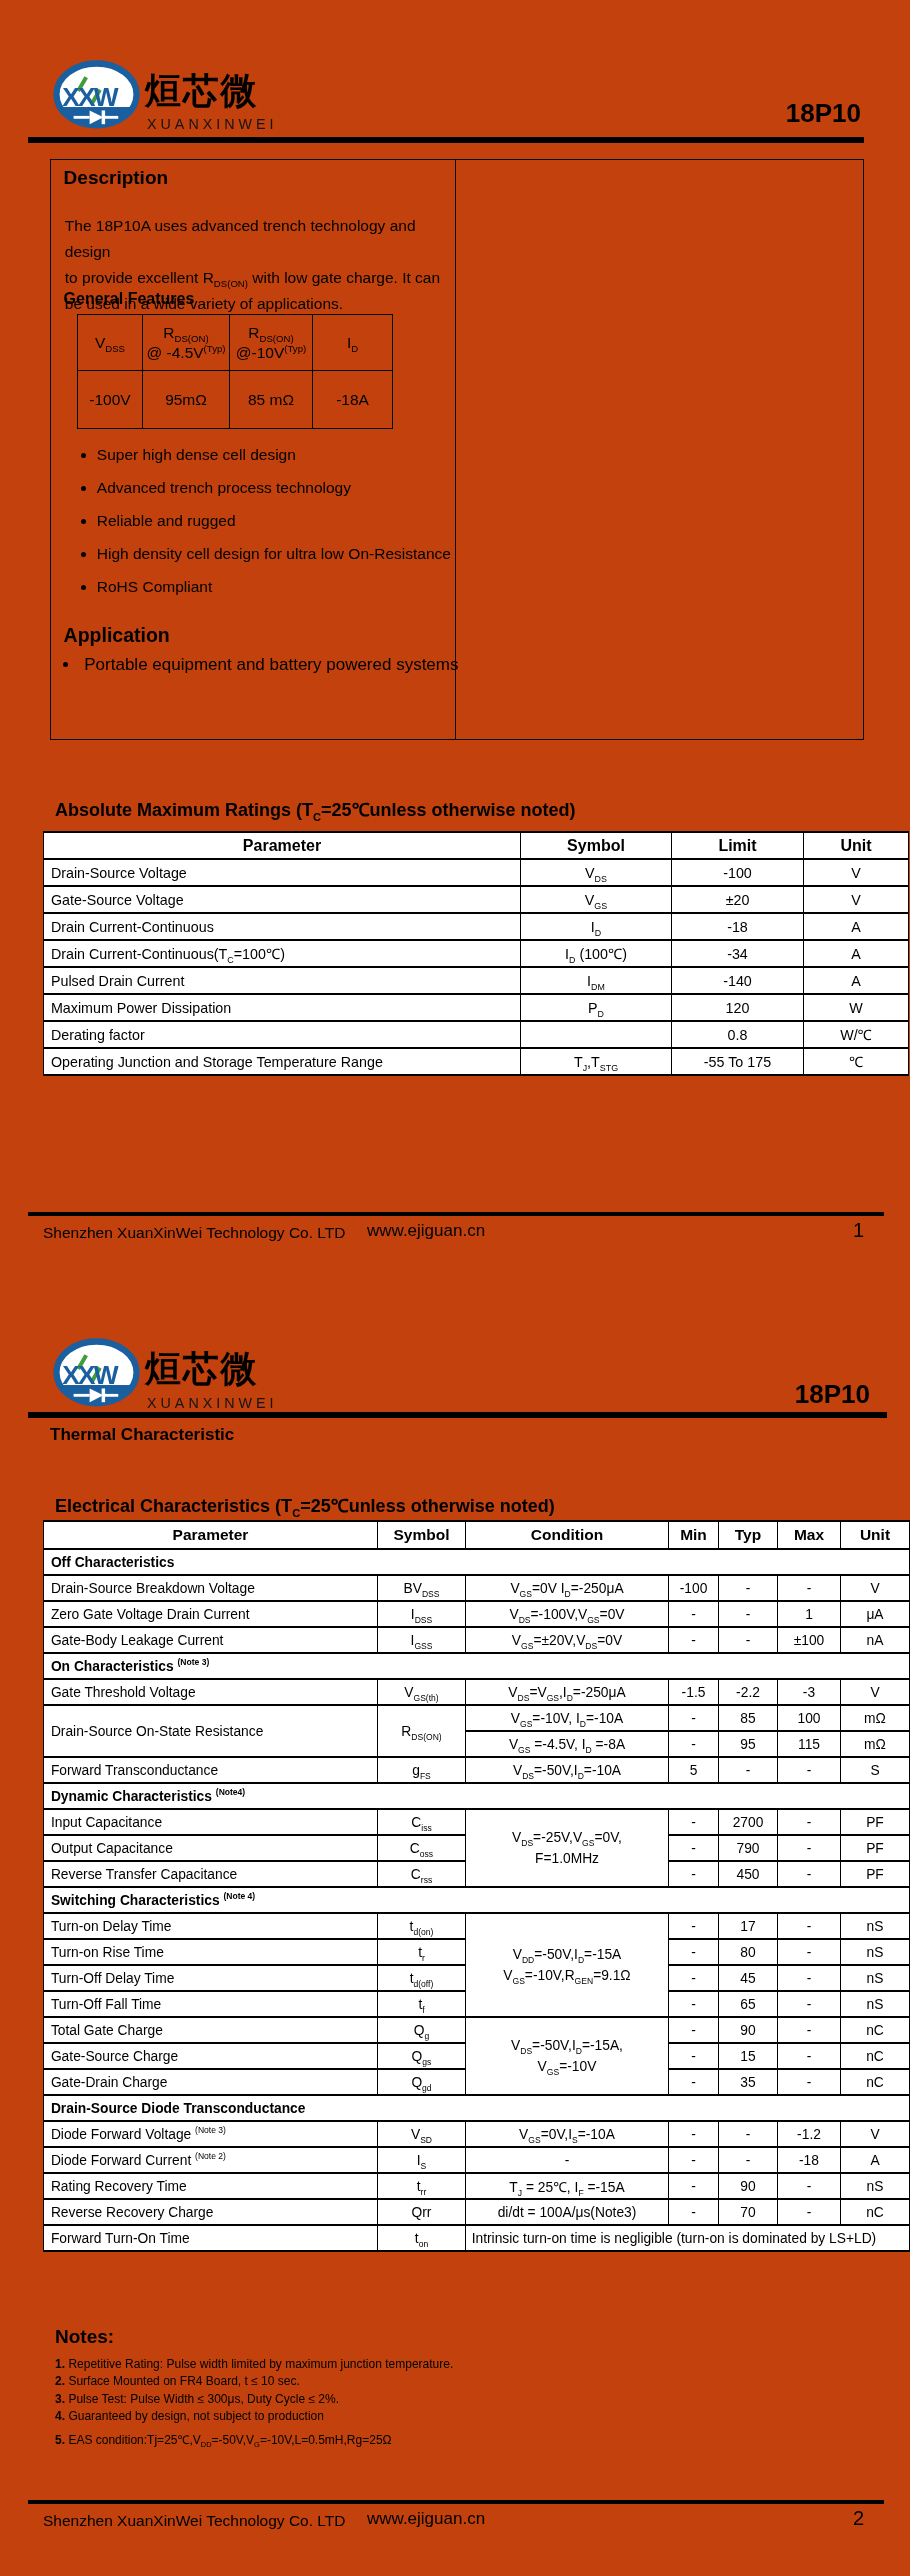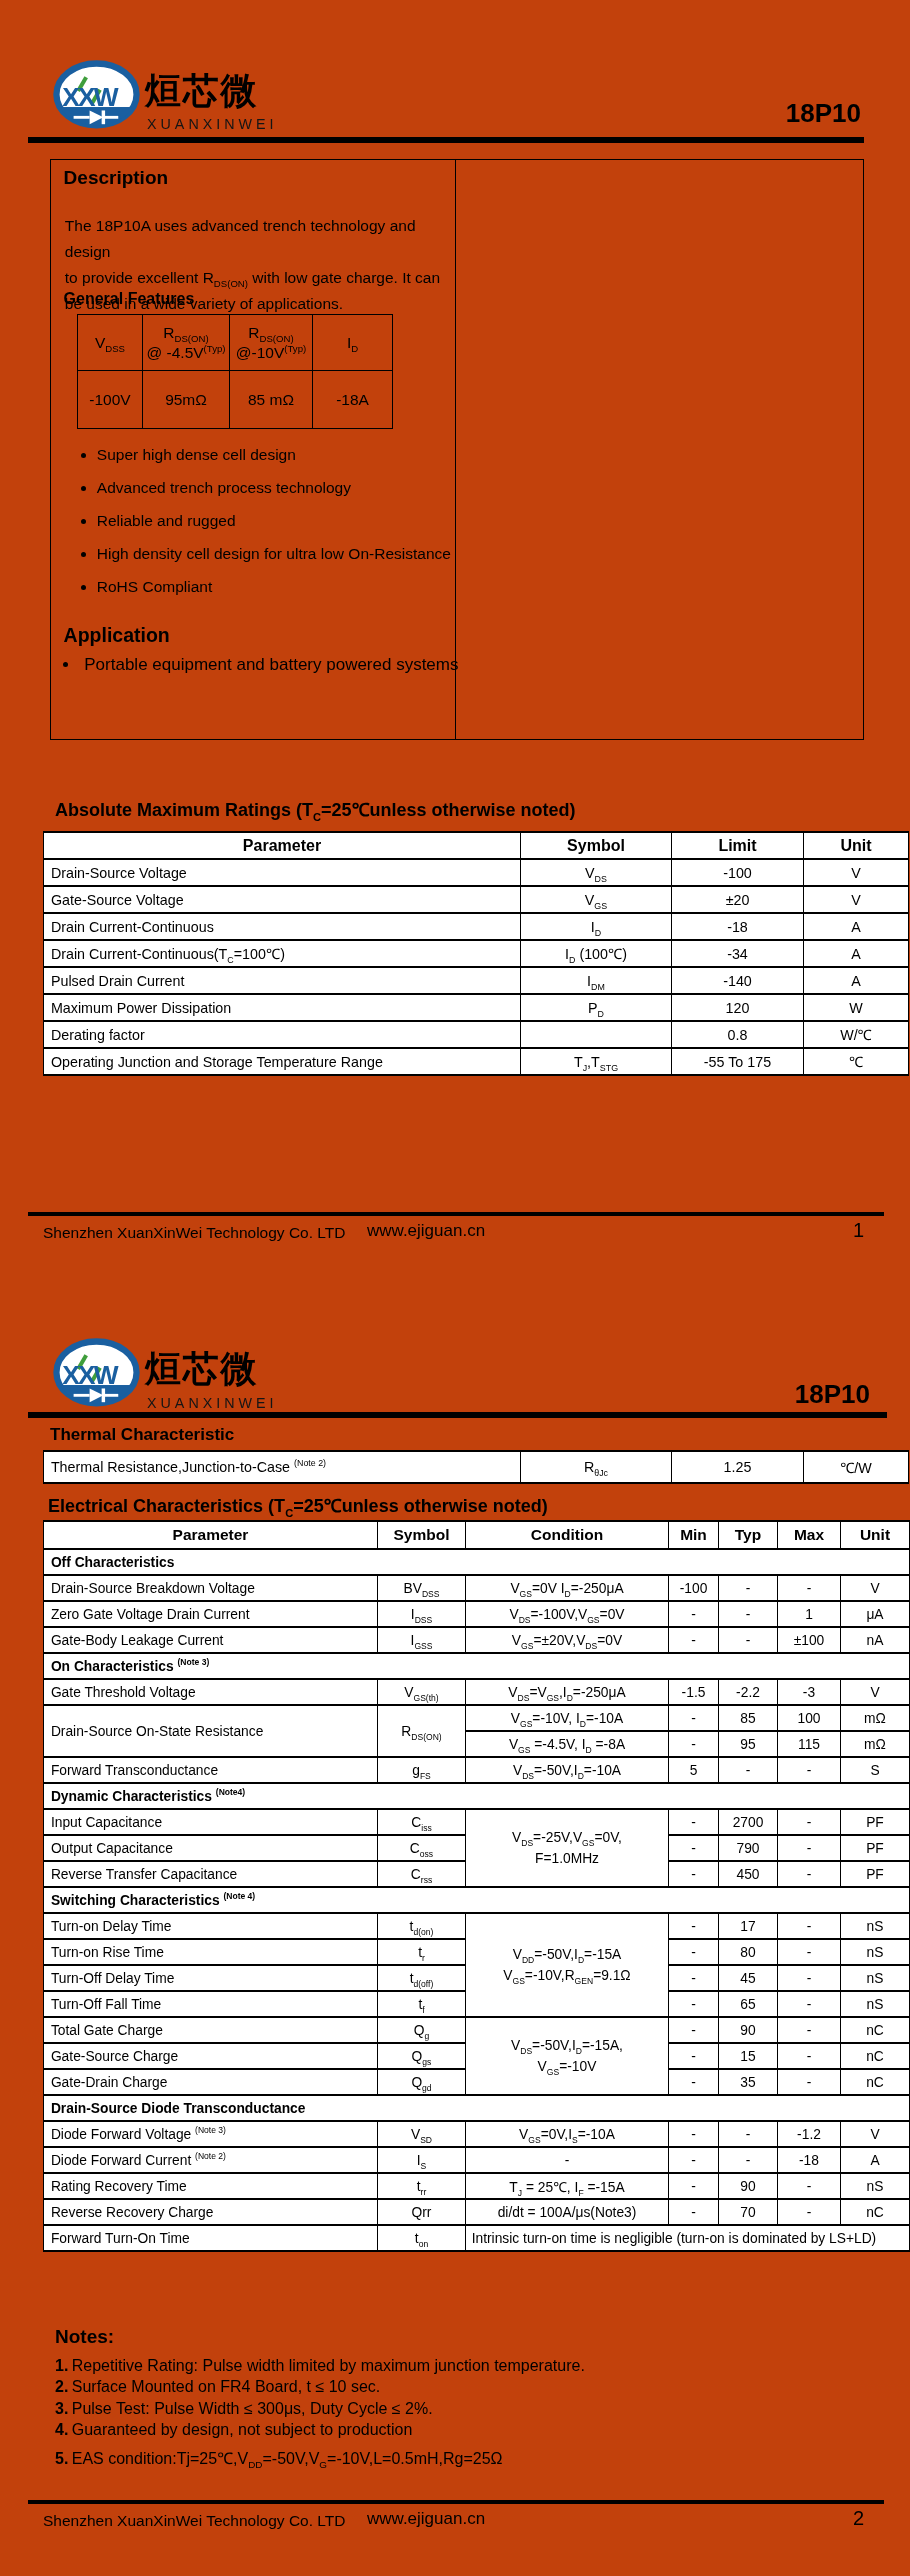--- a/index.html
+++ b/index.html
@@ -59,24 +59,24 @@
 
   .ec-tbl{left:43px;top:232px;width:865px;}
   .ec-tbl th{height:26px;font-size:15.5px;}
   .ec-tbl td{height:24px;font-size:13.8px;}
 
   sub{font-size:62%;line-height:0;}
   sup{font-size:62%;line-height:0;vertical-align:super;}
 
   
   .therm-title{left:50px;top:137px;font-size:17px;}
-  .elec-title{left:48px;top:205px;text-align:center;}
+  .elec-title{left:55px;top:205px;text-align:center;}
   .notes-title{left:55px;top:1038px;}
   .notes{position:absolute;left:55px;top:1069px;width:631px;}
-  .note-item{font-size:16px;margin-bottom:3.4px;}
+  .note-item{font-size:12px;margin-bottom:3.4px;}
   .note-item .note-n{font-weight:bold;margin-right:3.4px;}
   .note-item:last-child{margin-top:8px;}
 
   
   .footer-rule{position:absolute;left:27.5px;top:1212px;width:856px;height:4px;background:#000;}
   .footer-company{position:absolute;left:43px;top:1224px;font-size:15.5px;}
   .footer-site{position:absolute;left:367px;top:1221px;font-size:17px;}
   .footer-page{position:absolute;right:46px;top:1219px;font-size:20px;}
 </style>
 </head>
@@ -251,36 +251,20 @@
     <polygon points="64,88 64,112 88,100" fill="#fff"></polygon>
     <line x1="88" y1="88" x2="88" y2="112" stroke="#fff" stroke-width="6"></line>
     <line x1="88" y1="100" x2="114" y2="100" stroke="#fff" stroke-width="5"></line>
   </svg>
   <div class="hdr-cn">烜芯微</div>
   <div class="hdr-en">XUANXINWEI</div>
   <div class="hdr-part">18P10</div>
   <div class="hdr-rule"></div>
 
   <h2 class="h-sec therm-title">Thermal Characteristic</h2>
-  <table class="tbl therm-tbl">
-    <colgroup>
-        <col style="width:477px">
-        <col style="width:151px">
-        <col style="width:132px">
-        <col style="width:105px">
-      </colgroup>
-  <tbody>
-        <tr>
-          <td class="p">Thermal Resistance,Junction-to-Case <sup>(Note 2)</sup></td>
-          <td>R<sub>θJc</sub></td>
-          <td>1.25</td>
-          <td>℃/W</td>
-        </tr>
-      </tbody>
-    </table>
 
   <h2 class="h-sec elec-title">Electrical Characteristics (T<sub>C</sub>=25℃unless otherwise noted)</h2>
   <table class="tbl ec-tbl">
     <colgroup>
         <col style="width:334px">
         <col style="width:88px">
         <col style="width:203px">
         <col style="width:50px">
         <col style="width:59px">
         <col style="width:63px">

